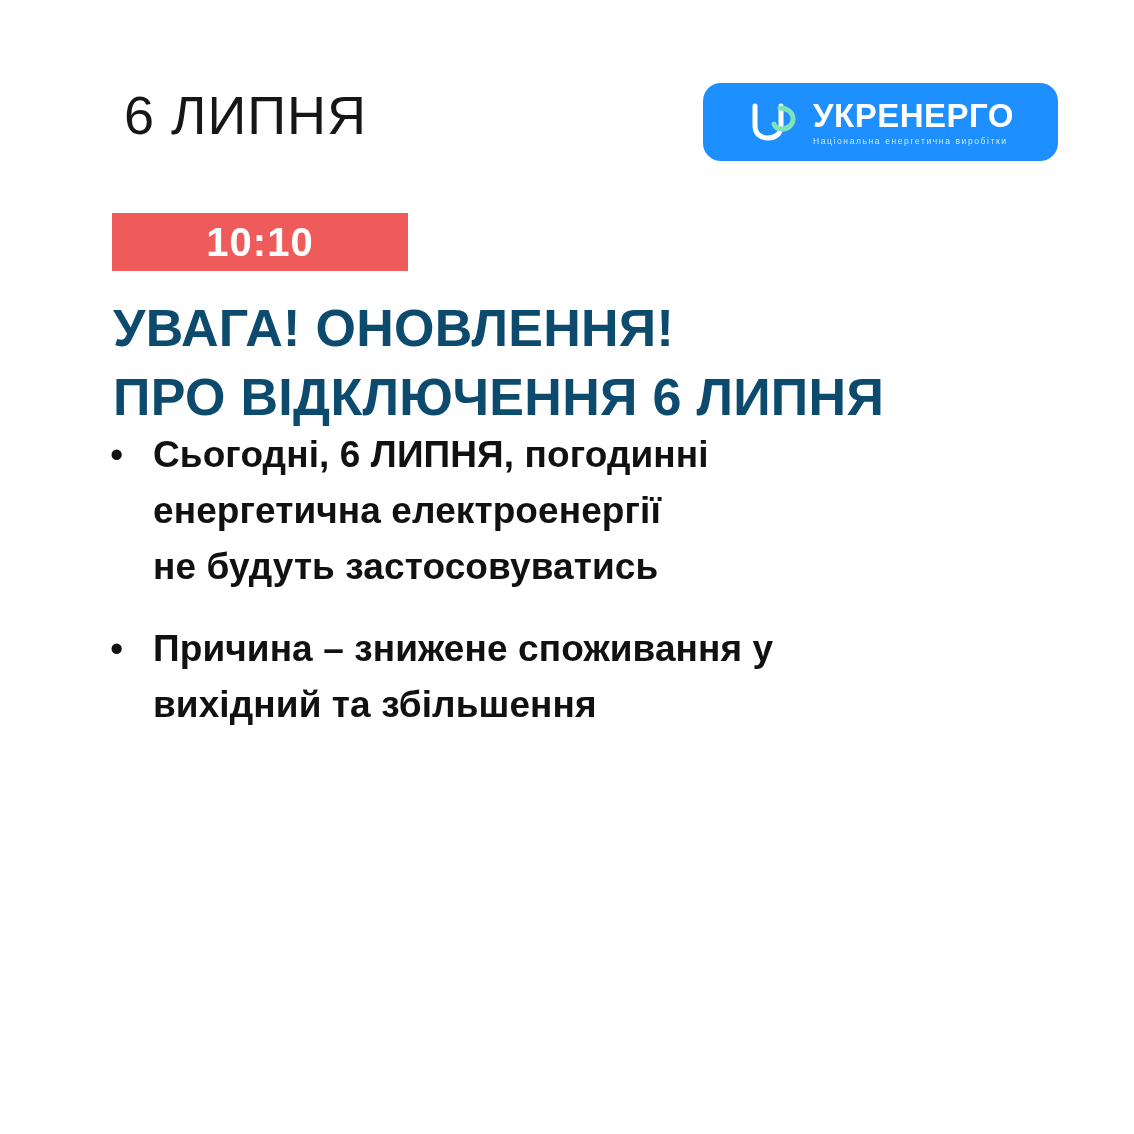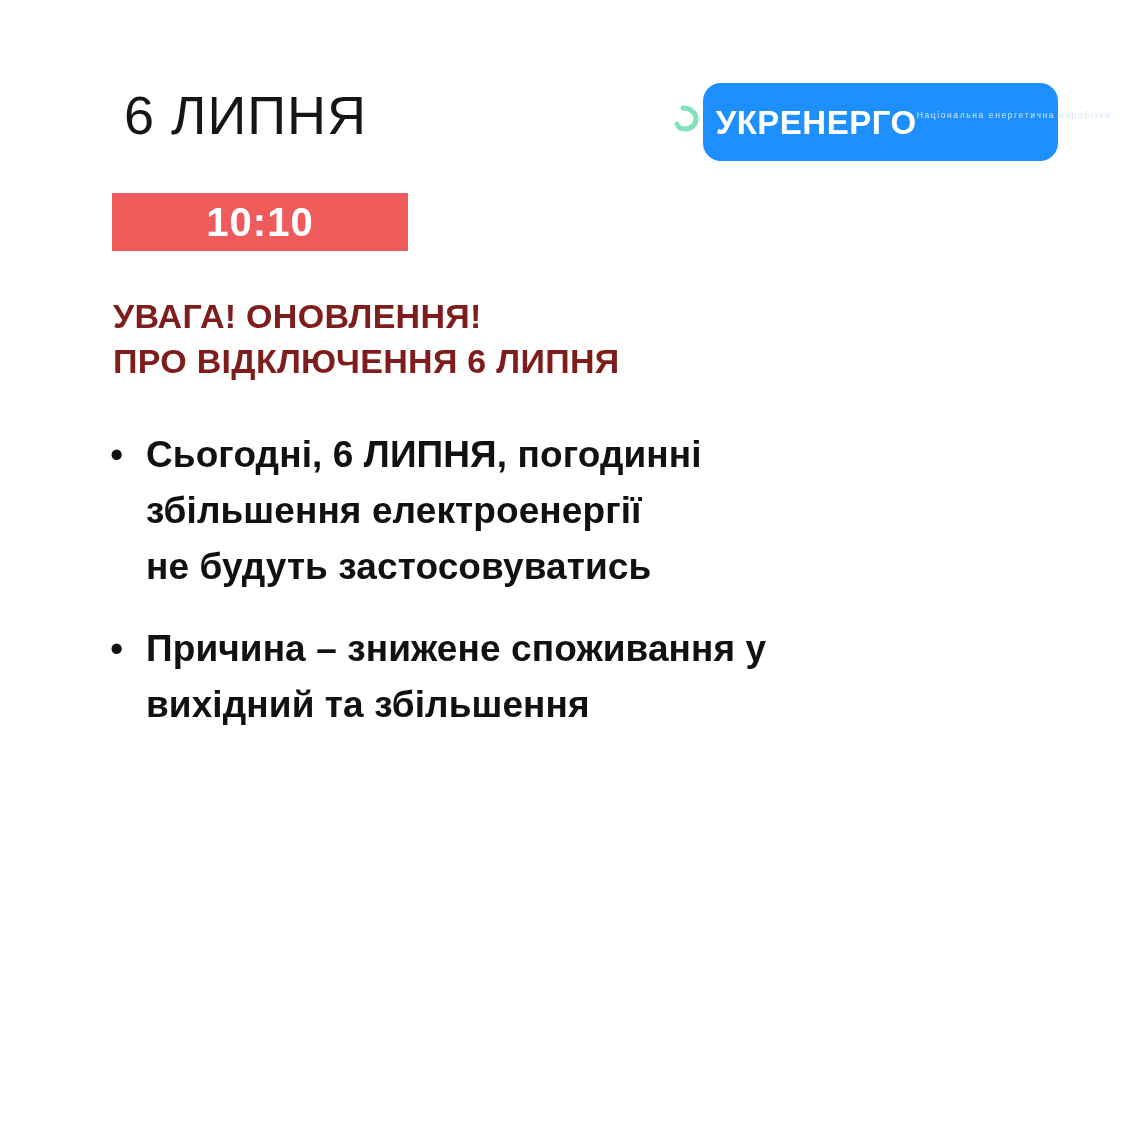--- a/index.html
+++ b/index.html
@@ -57,21 +57,21 @@
     gap: 14px;
   }
   .logo-mark {
     width: 52px;
     height: 44px;
     flex: 0 0 auto;
     display: block;
   }
   .logo-text {
     display: flex;
-    flex-direction: row;
+    flex-direction: column;
     align-items: flex-start;
     line-height: 1;
   }
   .logo-name {
     font-size: 33px;
     font-weight: 700;
     color: #ffffff;
     letter-spacing: 0.5px;
   }
   .logo-sub {
@@ -80,45 +80,45 @@
     font-weight: 400;
     color: #cfe7ff;
     letter-spacing: 1.6px;
     white-space: nowrap;
   }
 
   
   .time-badge {
     position: absolute;
     left: 112px;
-    top: 193px;
+    top: 213px;
     width: 296px;
     height: 58px;
     background: #ef5b5b;
     display: flex;
     align-items: center;
     justify-content: center;
   }
   .time-badge span {
     font-size: 40px;
     font-weight: 700;
     color: #ffffff;
     letter-spacing: 1px;
   }
 
   
   .headline {
     position: absolute;
     left: 113px;
     top: 294px;
     width: 920px;
-    font-size: 34px;
+    font-size: 52px;
     font-weight: 700;
     line-height: 1.33;
-    color: #7f1d1d;
+    color: #0c4a6e;
     letter-spacing: 0.3px;
   }
   .headline .line {
     display: block;
     white-space: nowrap;
   }
 
   
   .bullets {
     position: absolute;
@@ -136,20 +136,21 @@
     width: 42px;
     font-size: 38px;
     line-height: 56px;
     color: #111111;
     text-align: left;
     padding-left: 6px;
     box-sizing: border-box;
   }
   .bullet-body {
     flex: 1 1 auto;
+    margin-left: 7px;
   }
   .bullet-body .line {
     display: block;
     font-size: 37px;
     font-weight: 700;
     line-height: 56px;
     color: #111111;
     white-space: nowrap;
     letter-spacing: 0.1px;
   }
@@ -182,21 +183,21 @@
     <span class="line">УВАГА! ОНОВЛЕННЯ!</span>
     <span class="line">ПРО ВІДКЛЮЧЕННЯ 6 ЛИПНЯ</span>
   </div>
 
   <div class="bullets">
 
     <div class="bullet">
       <div class="bullet-dot">•</div>
       <div class="bullet-body">
         <span class="line">Сьогодні, 6 ЛИПНЯ, погодинні</span>
-        <span class="line">збільшення електроенергії</span>
+        <span class="line">енергетична електроенергії</span>
         <span class="line">не будуть застосовуватись</span>
       </div>
     </div>
 
     <div class="bullet">
       <div class="bullet-dot">•</div>
       <div class="bullet-body">
         <span class="line">Причина – знижене споживання у</span>
         <span class="line">вихідний та збільшення</span>
       </div>

